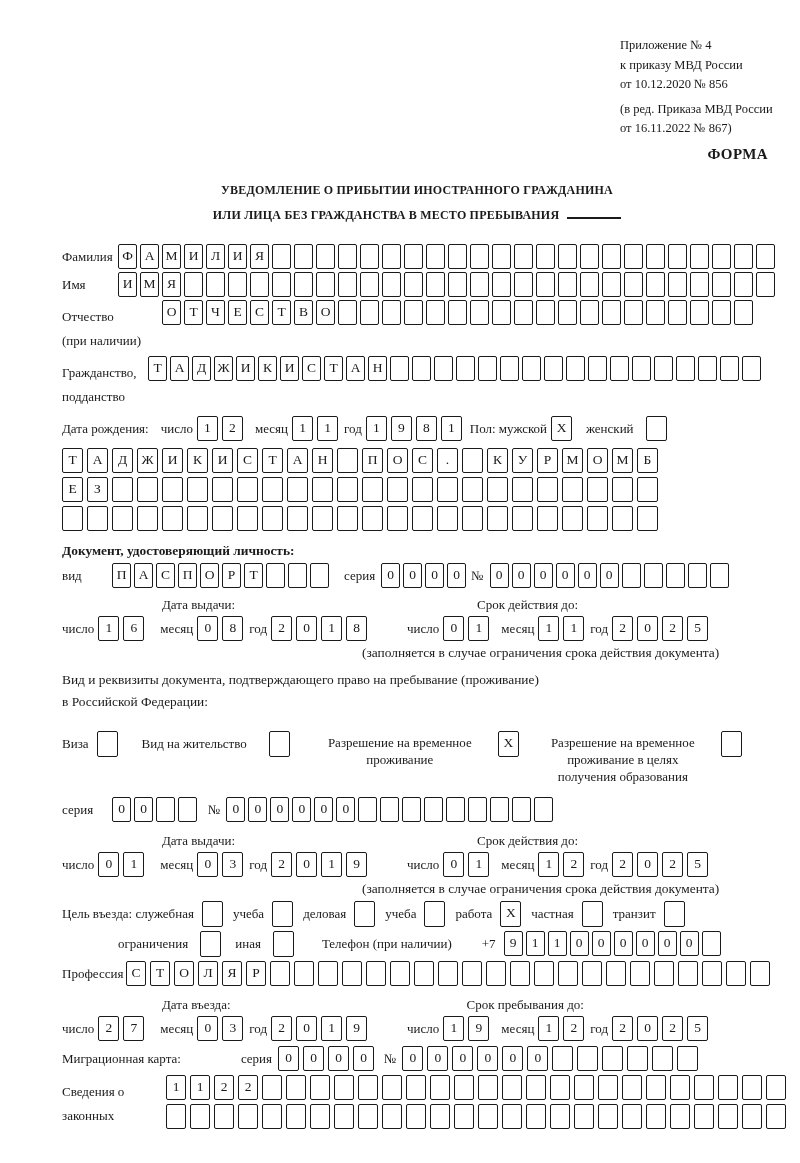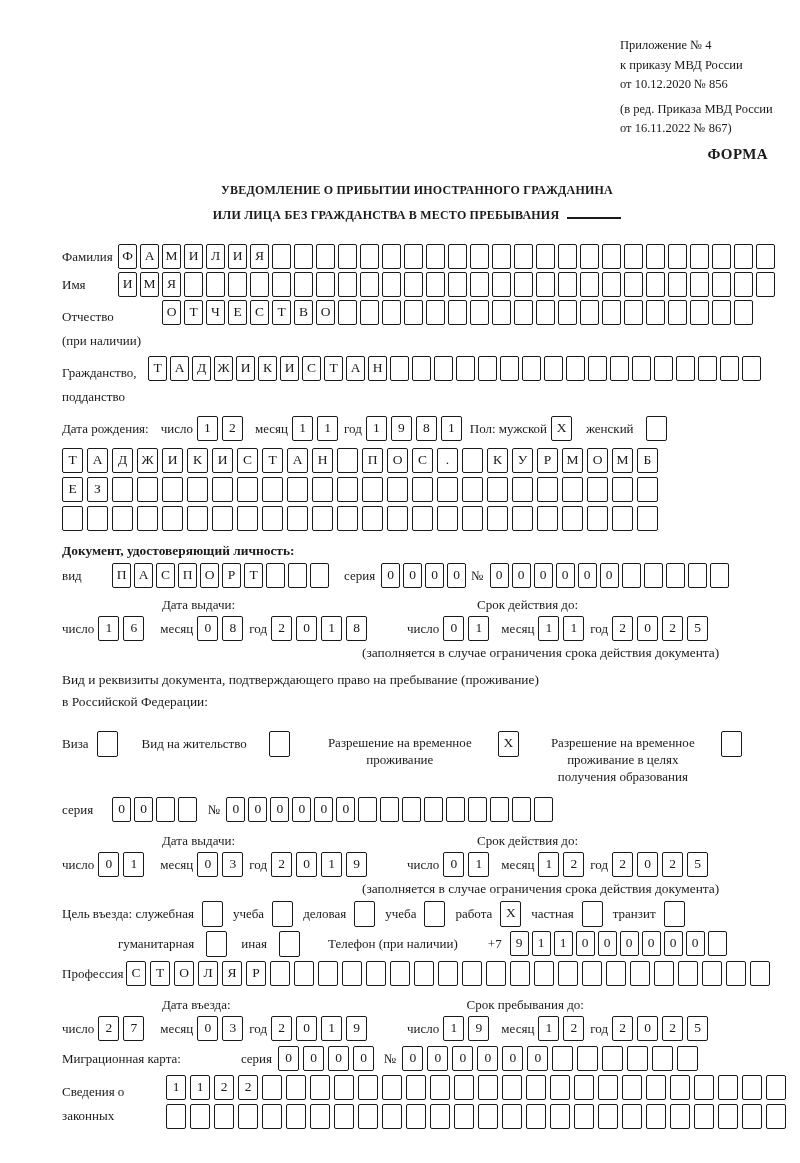--- a/index.html
+++ b/index.html
@@ -518,21 +518,21 @@
         <span class="flabel">учеба</span>
         <span class="cbox chk"></span>
         <span class="flabel">работа</span>
         <span class="cbox chk">X</span>
         <span class="flabel">частная</span>
         <span class="cbox chk"></span>
         <span class="flabel">транзит</span>
         <span class="cbox chk"></span>
       </div>
       <div class="fline" style="margin-top: 4px; margin-left: 56px;">
-        <span class="flabel">гуманитарная</span>
+        <span class="flabel">ограничения</span>
         <span class="sp" style="width: 4px;"></span>
         <span class="cbox chk"></span>
         <span class="sp" style="width: 4px;"></span>
         <span class="flabel">иная</span>
         <span class="sp" style="width: 4px;"></span>
         <span class="cbox chk"></span>
         <span class="sp" style="width: 18px;"></span>
         <span class="flabel">Телефон (при наличии)</span>
         <span class="sp" style="width: 26px;"></span>
         <span class="flabel">+7</span>

